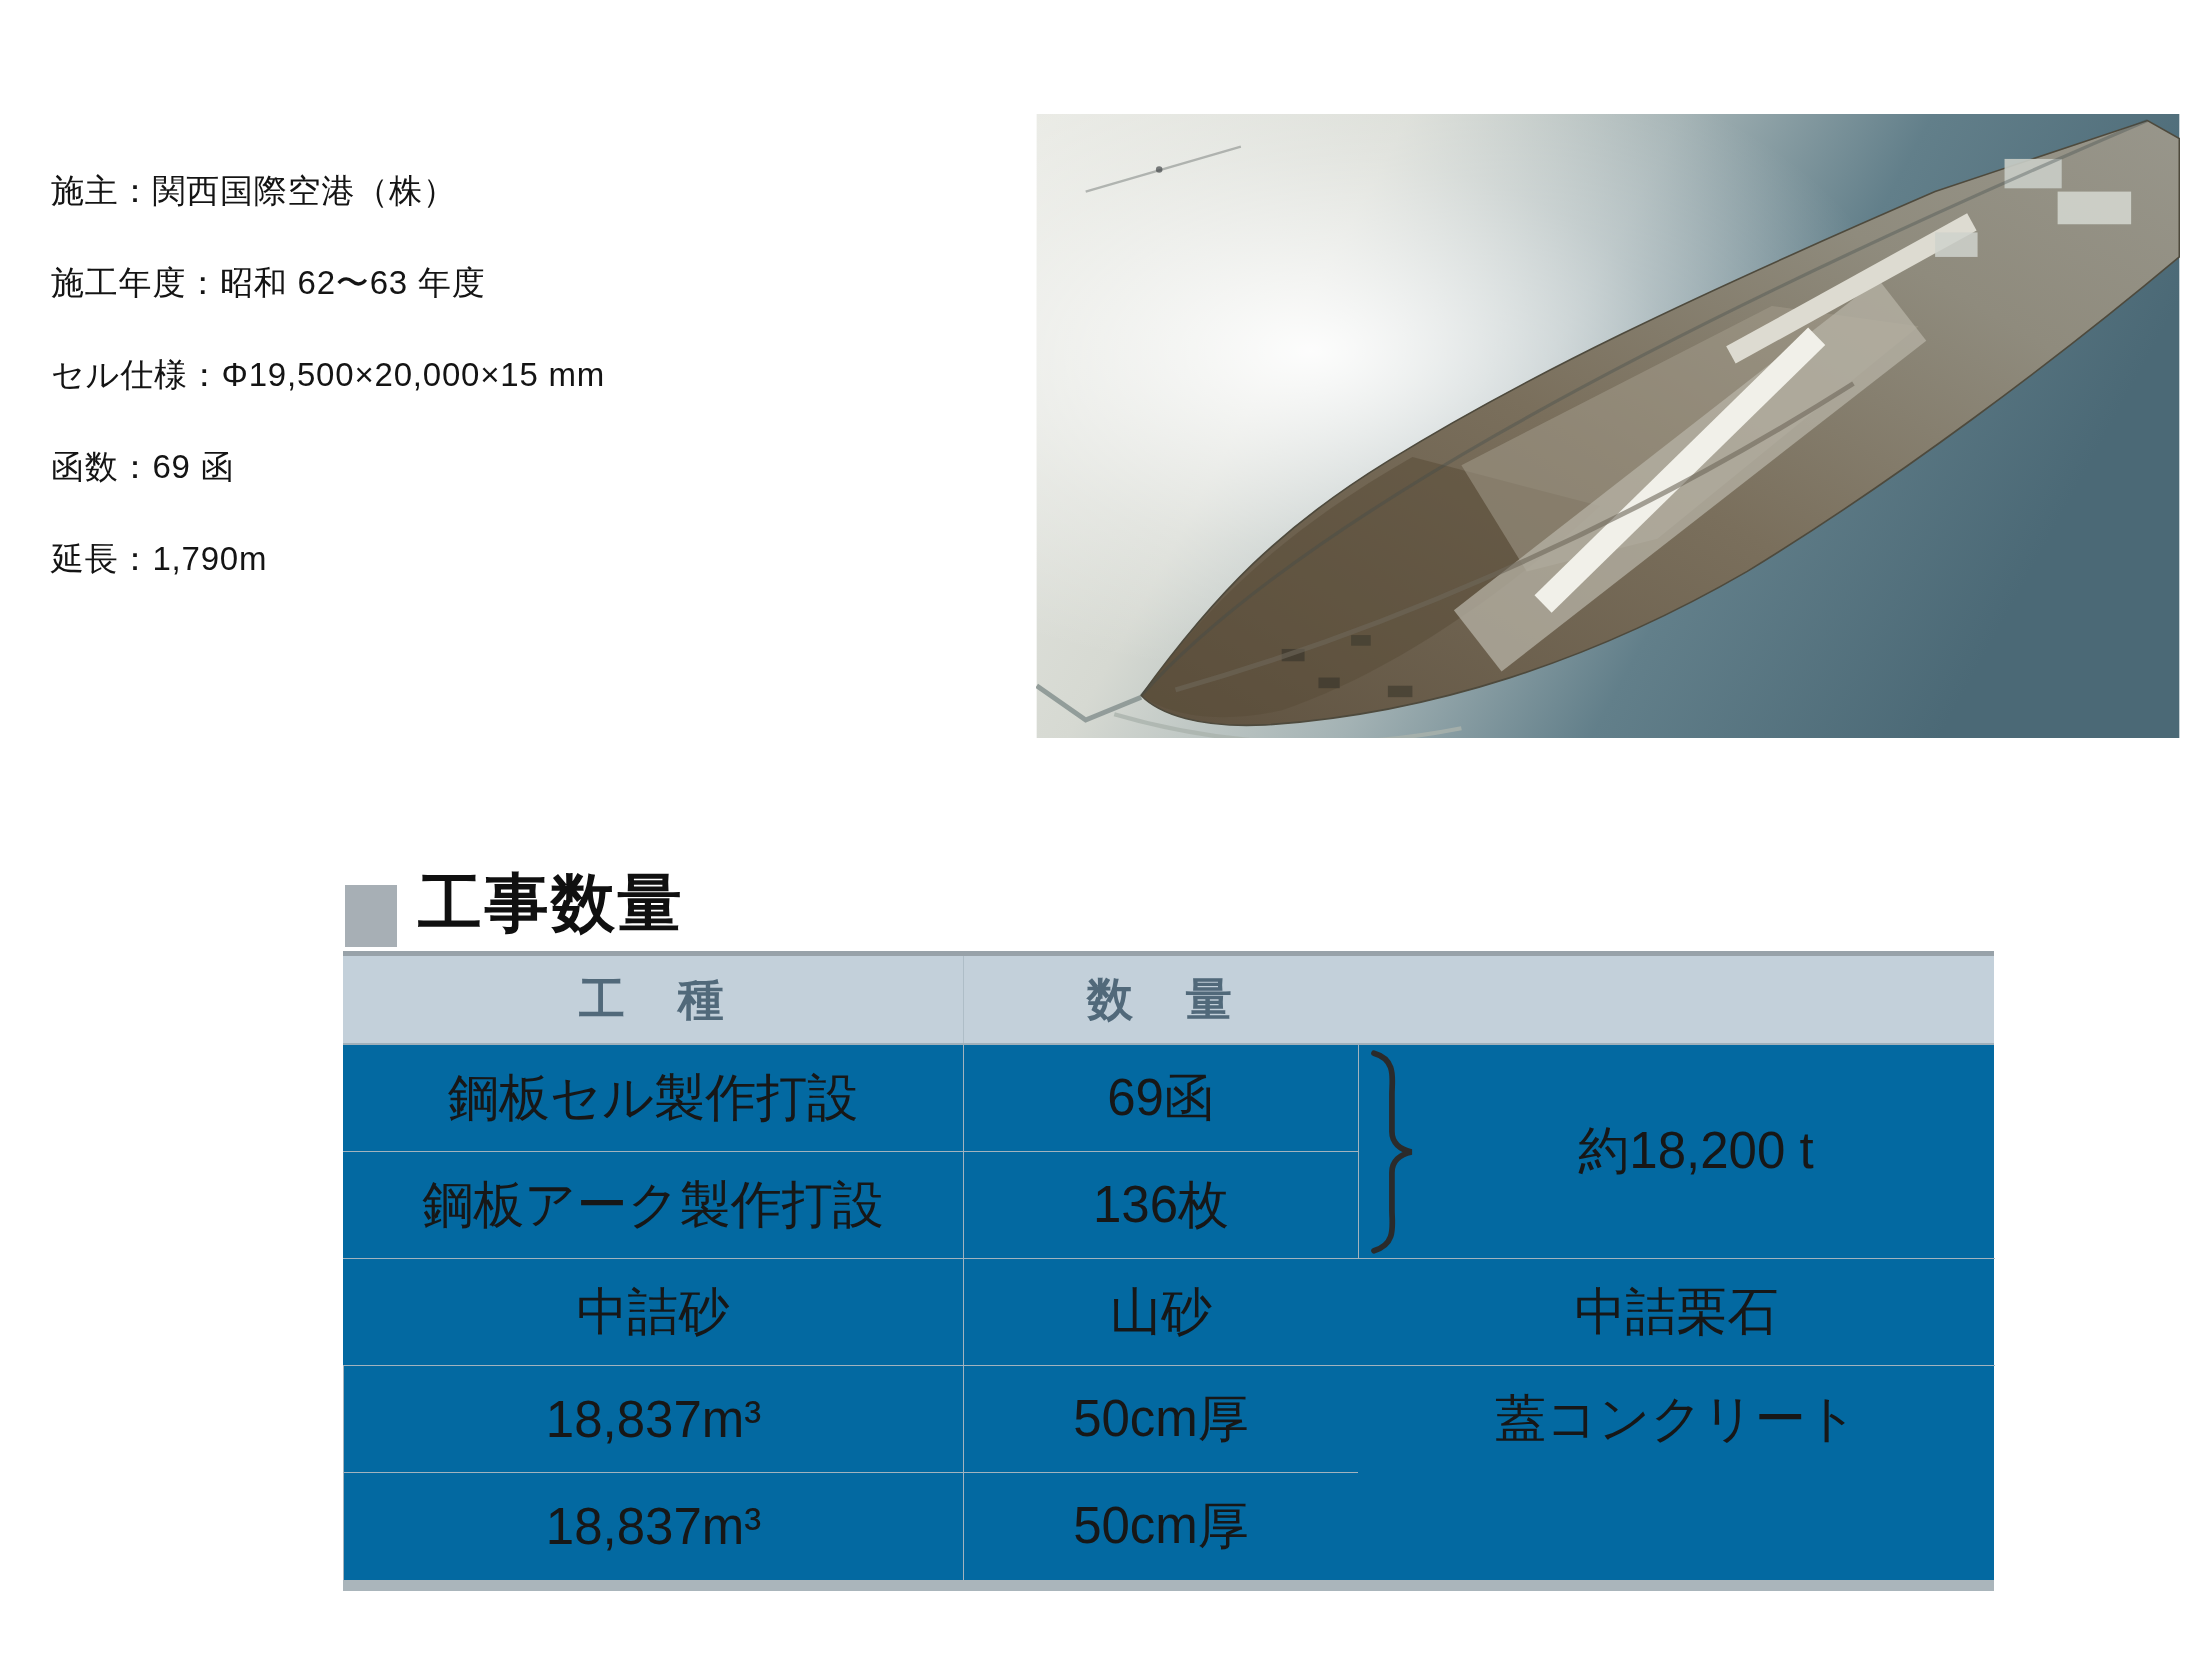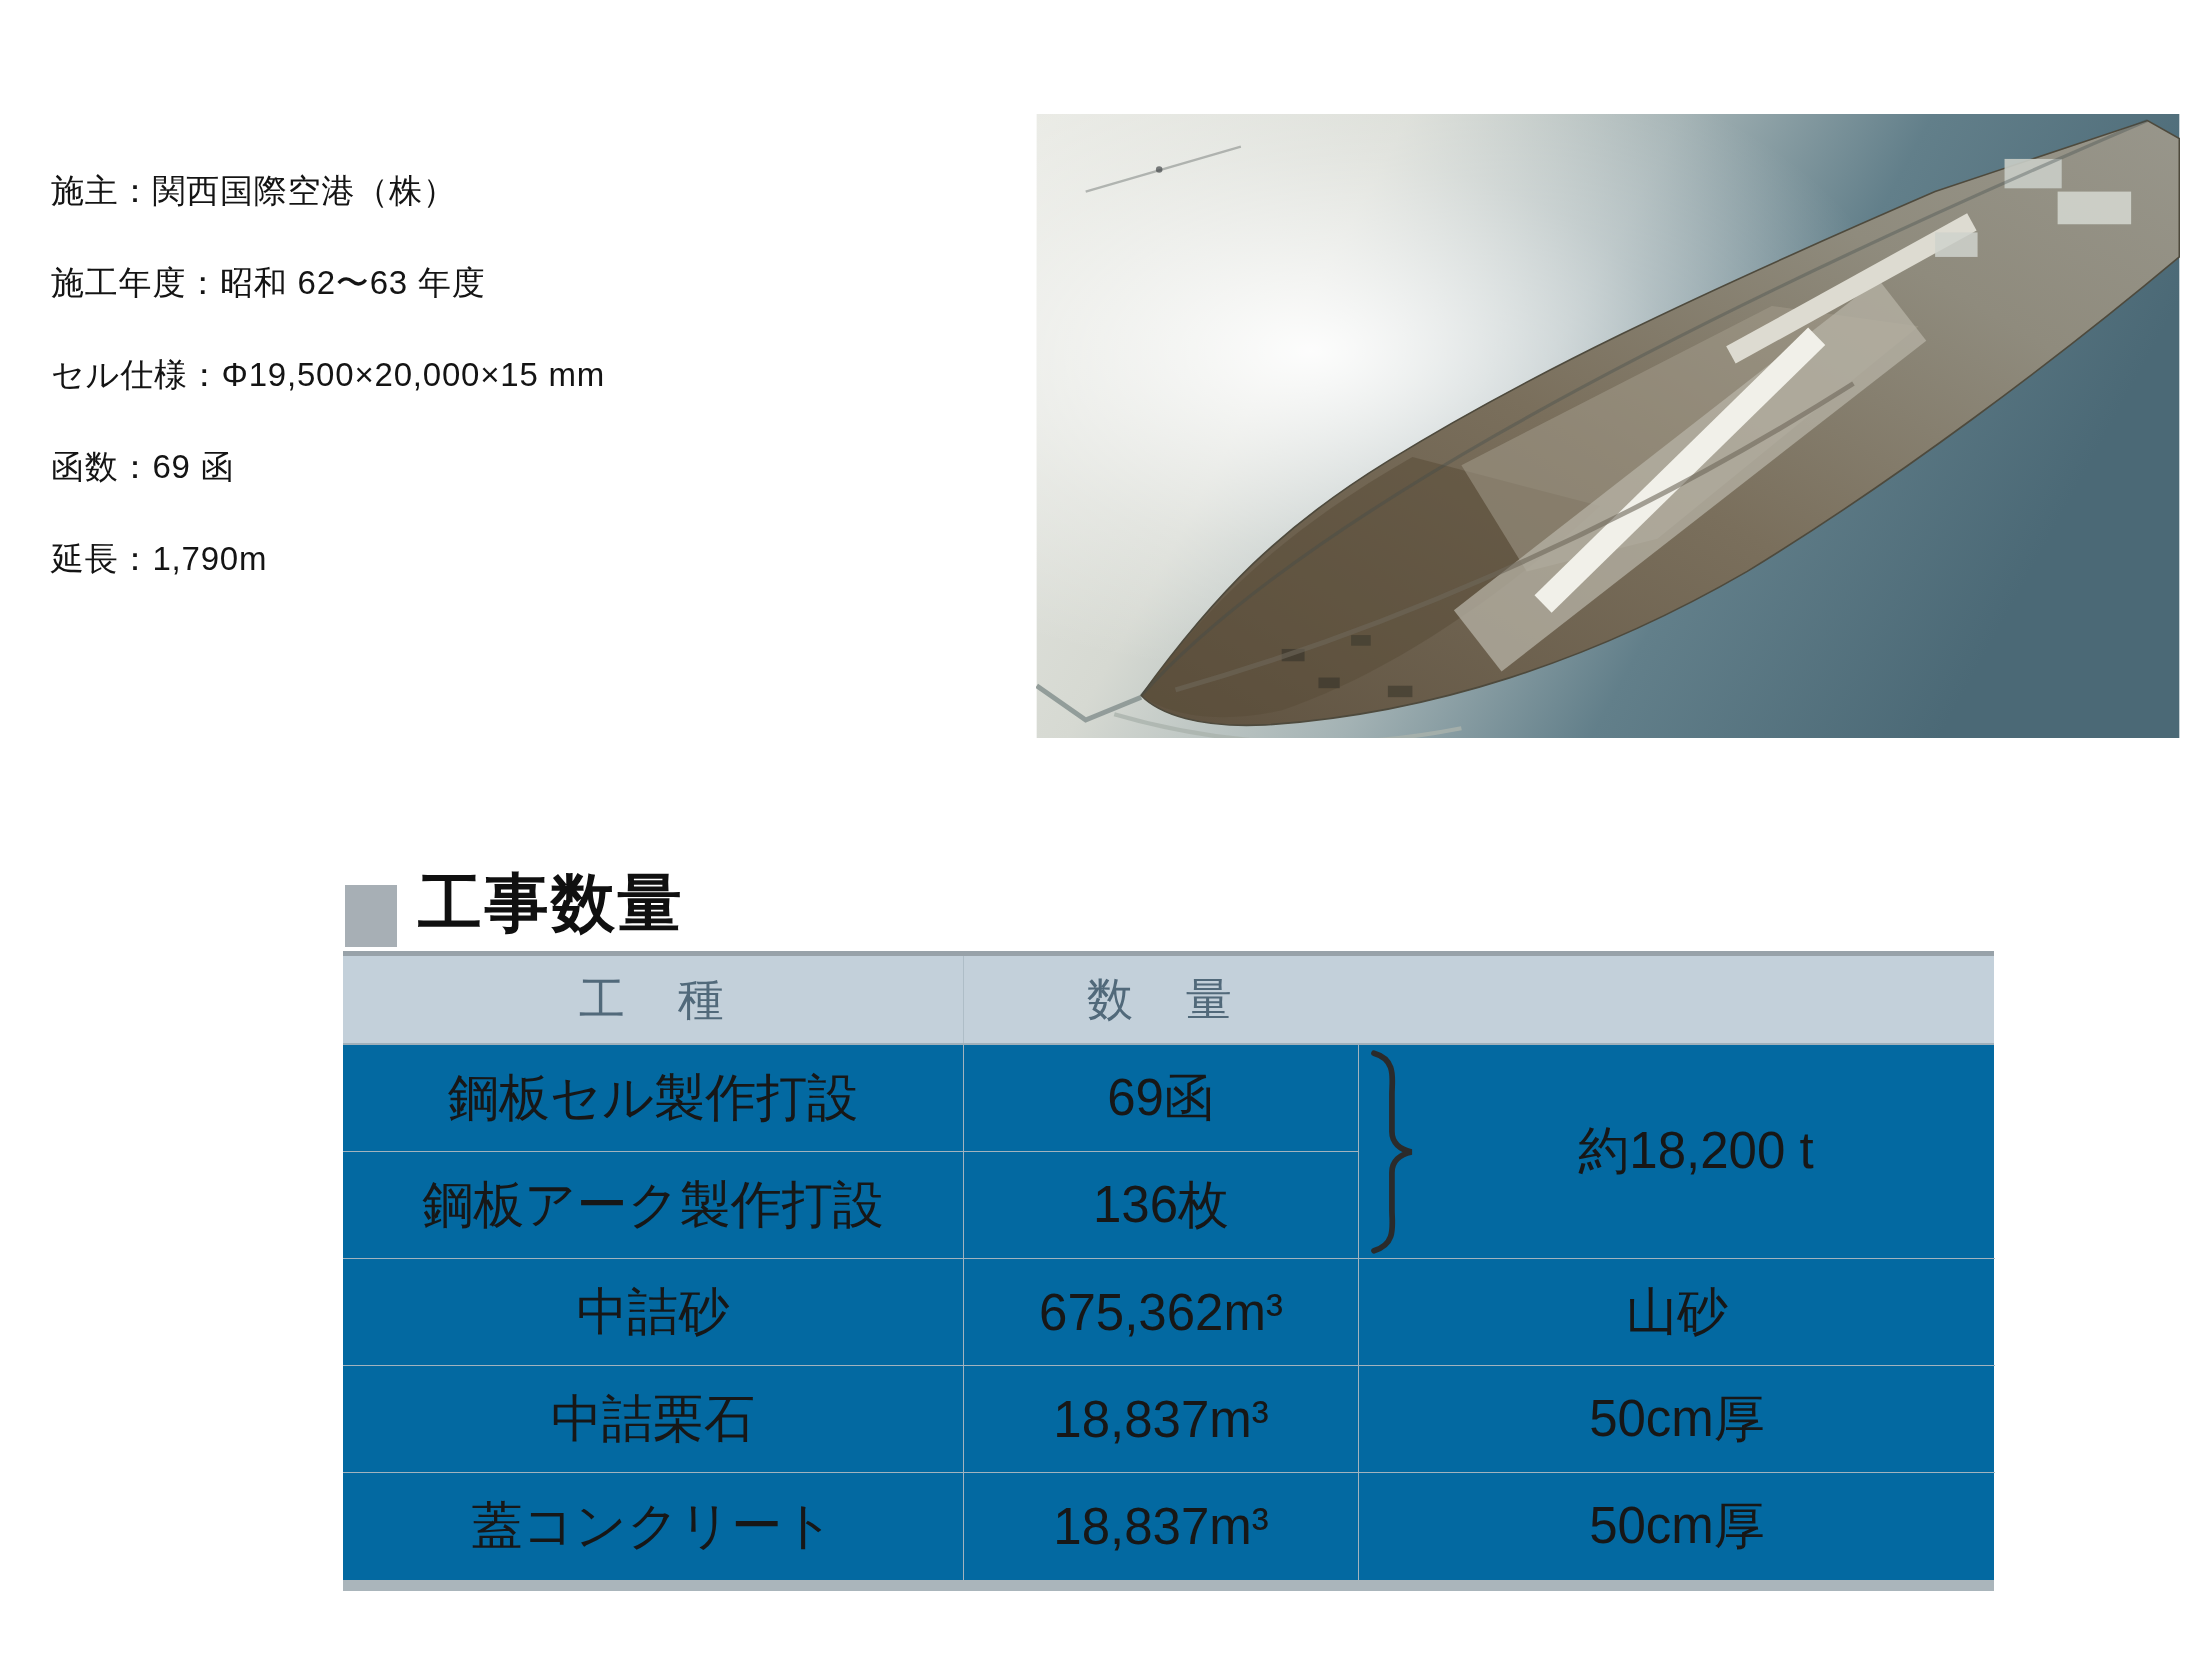--- a/index.html
+++ b/index.html
@@ -17,21 +17,21 @@
   .section-title { position:absolute; left:345px; top:860px; display:flex; align-items:flex-end; gap:21px; }
   .bullet { width:52px; height:62px; background:#a7afb5; flex:none; }
   .section-title .txt { font-size:64px; font-weight:bold; color:#101010; letter-spacing:2.5px; }
   
   .qty-table { position:absolute; left:343px; top:951px; width:1651px; }
   .thead {
     display:grid; grid-template-columns:620px 395px 637px; height:87px;
     background:#c3d0da; border-top:5.7px solid #98a2a9; border-bottom:2.5px solid #9fb0bb;
   }
   .th { display:flex; align-items:center; justify-content:center;
-        font-size:46px; font-weight:normal; color:#51697a; letter-spacing:3.3px; }
+        font-size:46px; font-weight:bold; color:#51697a; letter-spacing:3.3px; }
   .th + .th { border-left:1.6px solid #aebdc7; }
   .tbody { display:grid; grid-template-columns:620px 395px 637px; grid-auto-rows:107px; background:#0369a1; }
   .td { display:flex; align-items:center; justify-content:center;
         font-size:51px; color:#171717; border-bottom:1.6px solid #a2b3be; }
   .colline { border-left:1.6px solid #a2b3be; }
   .merged { grid-column:3; grid-row:1 / 3; position:relative; }
   .merged .note-text { margin-left:38px; }
   .last { border-bottom:none; }
   .bottom-band { height:10.6px; background:#aab5bb; }
   .brace { position:absolute; left:9.8px; top:50%; transform:translateY(-50%); }
@@ -114,21 +114,20 @@
         <svg class="brace" width="54" height="204" viewBox="0 0 66 250">
           <path d="M6,4 C34,12 28,36 28,54 L28,100 C28,114 38,122 52,125 C38,128 28,136 28,150 L28,196 C28,214 34,238 6,246" fill="none" stroke="#2b2b2b" stroke-width="7" stroke-linecap="round"></path>
         </svg>
         <span class="note-text">約18,200 t</span>
       </div>
 
       <div class="td">鋼板アーク製作打設</div>
       <div class="td colline">136枚</div>
 
       <div class="td">中詰砂</div>
-      <div class="td colline">675,362m³</div>
       <div class="td colline">山砂</div>
 
       <div class="td">中詰栗石</div>
       <div class="td colline">18,837m³</div>
       <div class="td colline">50cm厚</div>
 
       <div class="td last">蓋コンクリート</div>
       <div class="td colline last">18,837m³</div>
       <div class="td colline last">50cm厚</div>
     </div>

